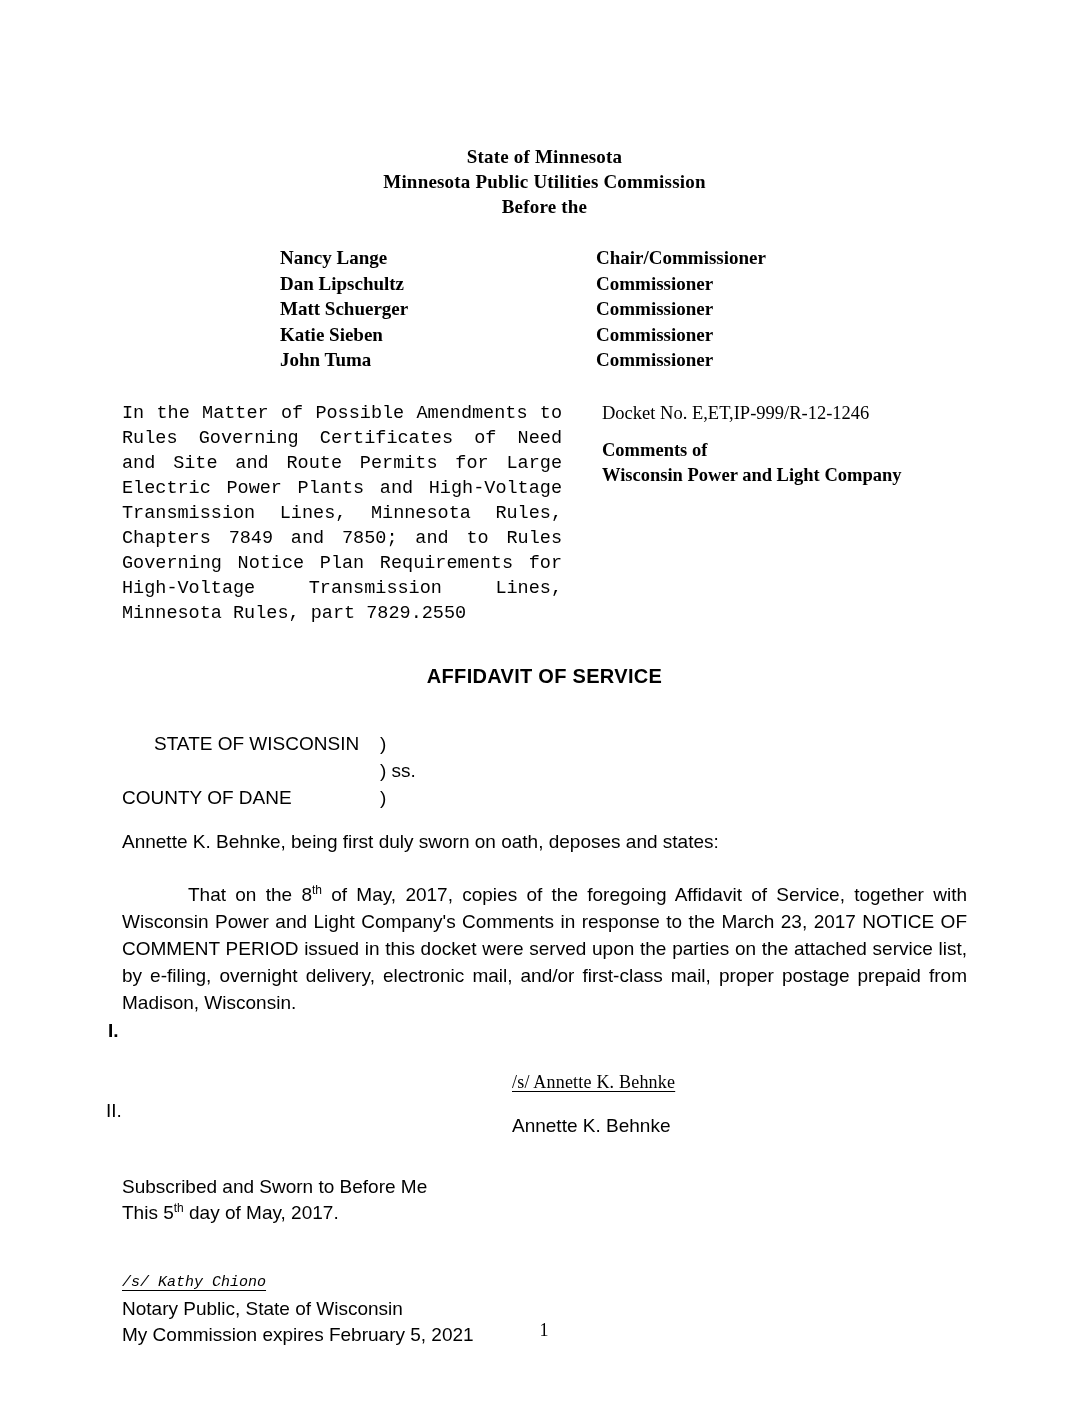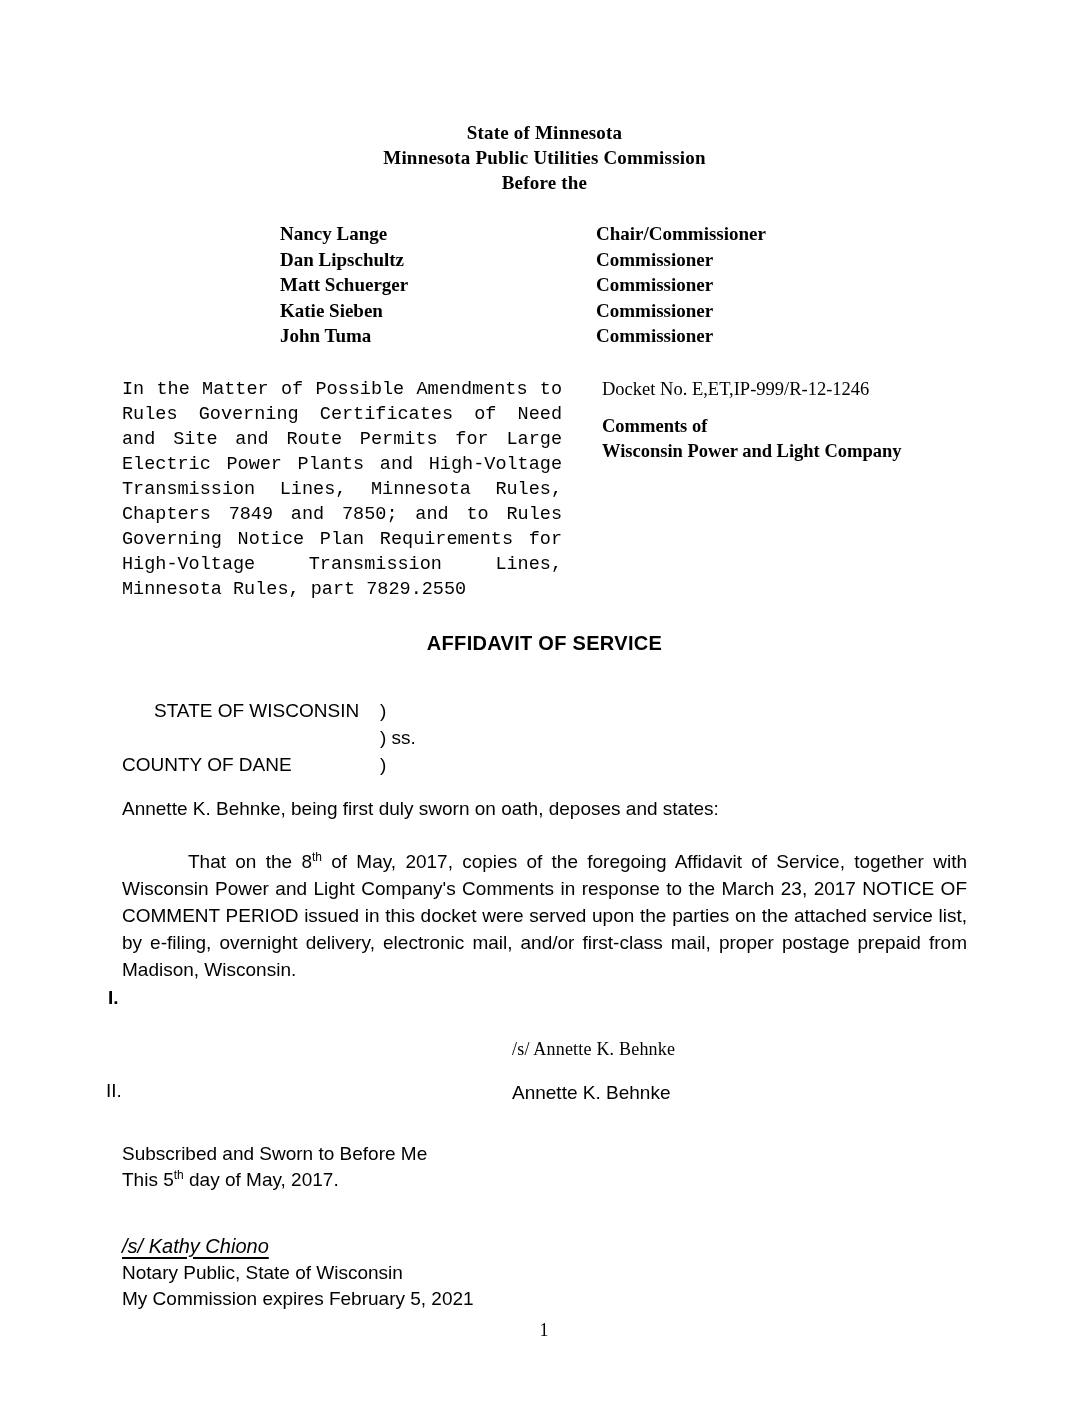--- a/index.html
+++ b/index.html
@@ -30,20 +30,21 @@
   }
 
   
   .court-head {
     text-align: center;
     font-family: "Liberation Serif", serif;
     font-weight: bold;
     font-size: 19px;
     line-height: 25px;
     letter-spacing: 0.2px;
+    margin-top: 24px;
   }
 
   
   .commissioners {
     margin-top: 26px;
     margin-left: 158px;
     font-family: "Liberation Serif", serif;
     font-weight: bold;
     font-size: 19px;
     line-height: 25.5px;
@@ -84,21 +85,21 @@
   }
   .caption-right .docket { font-weight: normal; }
   .caption-right .comments {
     margin-top: 12px;
     font-weight: bold;
     line-height: 25px;
   }
 
   
   .affidavit-title {
-    margin-top: 30px;
+    margin-top: 39px;
     text-align: center;
     font-family: "Liberation Sans", sans-serif;
     font-weight: bold;
     font-size: 20px;
     letter-spacing: 0.3px;
   }
 
   
   .sans {
     font-family: "Liberation Sans", sans-serif;
@@ -146,53 +147,54 @@
   .sig-line {
     position: absolute;
     left: 390px;
     top: 0;
     width: 268px;
   }
   .sig-script {
     font-family: "Liberation Serif", serif;
     font-size: 18px;
     font-style: normal;
+    text-decoration: underline;
     text-underline-offset: 3px;
     letter-spacing: 0.2px;
     display: inline-block;
     width: 266px;
   }
   .sig-name {
     position: absolute;
     left: 390px;
     top: 43px;
     font-family: "Liberation Sans", sans-serif;
     font-size: 19px;
   }
   .ii-mark {
     position: absolute;
     left: -16px;
-    top: 41px;
+    top: 28px;
     font-family: "Liberation Sans", sans-serif;
     font-size: 19px;
     text-align: center;
   }
 
   .sworn {
     margin-top: 16px;
     line-height: 26px;
   }
 
   .notary-block {
     margin-top: 40px;
   }
   .notary-sig {
-    font-family: Liberation Sans, sans-serif;
+    font-family: Liberation Mono, monospace;
     font-style: italic;
-    font-size: 20px;
+    font-size: 15px;
     text-decoration: underline;
     text-underline-offset: 4px;
     display: inline-block;
     width: 352px;
   }
   .notary-line {
     line-height: 26px;
   }
 
   .page-number {

